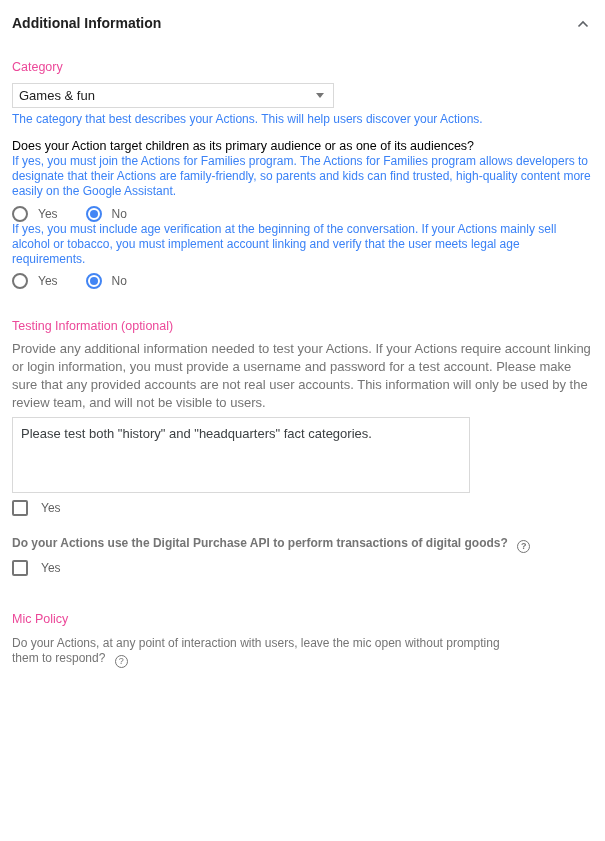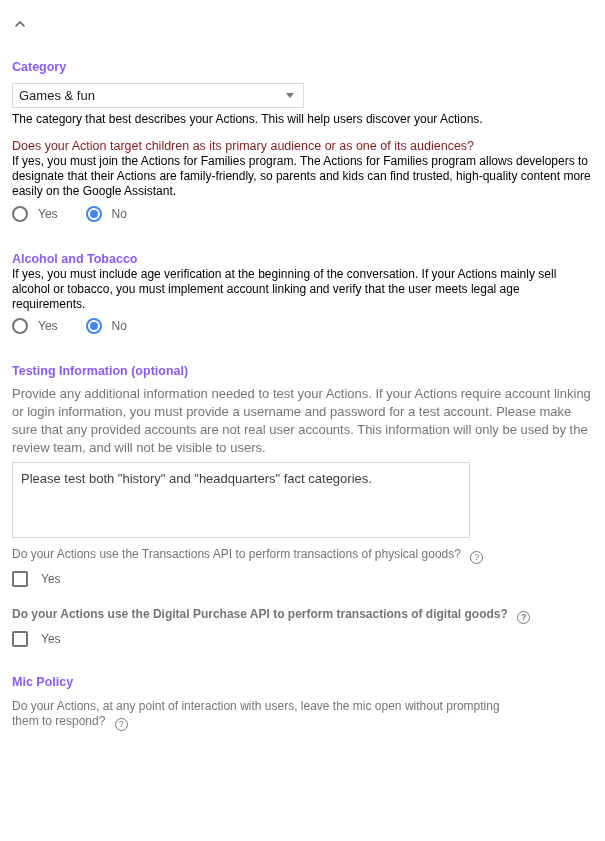--- a/index.html
+++ b/index.html
@@ -11,29 +11,29 @@
     overflow: hidden;
   }
   .page { padding: 14px 14px 0 12px; width: 605px; }
 
   
   .panel-header { display: flex; justify-content: space-between; align-items: center; height: 18px; }
   .panel-title { font-size: 14px; font-weight: bold; color: #212121; line-height: 18px; }
   .collapse-btn { background: none; border: none; cursor: pointer; padding: 2px; display: flex; align-items: center; }
 
   
-  .sec-title { font-size: 12.5px; font-weight: bold; color: #8b5cf6; line-height: 15px; }
-  .question-dark { font-size: 12.5px; font-weight: 500; color: #7f1d1d; line-height: 15px; }
-  .desc { font-size: 12px; color: #000000; line-height: 15px; max-width: 581px; }
+  .sec-title { font-size: 12.5px; font-weight: normal; color: #ec4899; line-height: 15px; }
+  .question-dark { font-size: 12.5px; font-weight: 500; color: #000000; line-height: 15px; }
+  .desc { font-size: 12px; color: #3b82f6; line-height: 15px; max-width: 581px; }
   .question-gray { font-size: 12px; color: #757575; line-height: 15px; }
 
   
   .cat-label { margin-top: 28px; }
   .select-box {
-    margin-top: 8px; width: 292px; height: 25px;
+    margin-top: 8px; width: 322px; height: 25px;
     border: 1px solid #d9d9d9; background: #fff;
     display: flex; align-items: center; justify-content: space-between;
     padding: 0 9px 0 6px; cursor: pointer;
   }
   .select-value { font-size: 13px; color: #212121; }
   .caret-down {
     width: 0; height: 0;
     border-left: 4.5px solid transparent; border-right: 4.5px solid transparent;
     border-top: 5px solid #757575;
   }
@@ -66,21 +66,21 @@
     border: 1px solid #d9d9d9; background: #fff;
     font-family: "Liberation Sans", sans-serif;
     font-size: 13px; color: #3c4043; padding: 7px 8px; line-height: 17px;
     display: block;
   }
 
   
   .tr-title { margin-top: 30px; }
   .tr-q1 { margin-top: 9px; }
   .tr-q2 { margin-top: 20px; font-weight: bold; }
-  .mic-title { margin-top: 28px; }
+  .mic-title { margin-top: 36px; }
   .mic-q { margin-top: 9px; max-width: 500px; }
   .check-row { margin-top: 7px; display: flex; align-items: center; }
   .checkbox-option { display: flex; align-items: center; cursor: pointer; }
   .checkbox-square {
     width: 16px; height: 16px; border: 2px solid #757575; border-radius: 2px; background: #fff;
   }
   .check-label { font-size: 12px; color: #616161; margin-left: 13px; }
 
   
   .help-icon {
@@ -89,20 +89,21 @@
     font-size: 9px; color: #757575; margin-left: 6px; vertical-align: -2px;
     cursor: pointer; line-height: 11px;
   }
 </style>
 </head>
 <body>
 
 <div class="page">
 
   <div class="panel-header">
+    <div class="panel-title">Additional Information</div>
     <button class="collapse-btn">
       <span>
         <svg width="12" height="8" viewBox="0 0 12 8">
             <polyline points="1.5,6.5 6,2 10.5,6.5" fill="none" stroke="#5f6368" stroke-width="1.6"></polyline>
           </svg>
       </span>
     </button>
   </div>
 
   <div>
@@ -125,21 +126,20 @@
       <div class="radio-option">
         <span class="radio-circle selected">
             <span class="radio-dot"></span>
           </span>
         <span class="opt-label">No</span>
       </div>
     </div>
   </div>
 
   <div>
-    <div class="sec-title at-title">Alcohol and Tobacco</div>
     <div class="desc">If yes, you must include age verification at the beginning of the conversation. If your Actions mainly sell alcohol or tobacco, you must implement account linking and verify that the user meets legal age requirements.</div>
     <div class="radio-row at-radios">
       <div class="radio-option">
         <span class="radio-circle"></span>
         <span class="opt-label">Yes</span>
       </div>
       <div class="radio-option">
         <span class="radio-circle selected">
             <span class="radio-dot"></span>
           </span>
@@ -149,24 +149,20 @@
   </div>
 
   <div>
     <div class="sec-title ti-title">Testing Information (optional)</div>
     <div class="ti-desc">Provide any additional information needed to test your Actions. If your Actions require account linking or login information, you must provide a username and password for a test account. Please make sure that any provided accounts are not real user accounts. This information will only be used by the review team, and will not be visible to users.</div>
     <textarea class="ti-textarea" spellcheck="false" style="">Please test both "history" and "headquarters" fact categories.</textarea>
   </div>
 
   <div>
 
-    <div class="question-gray tr-q1">
-      <span>Do your Actions use the Transactions API to perform transactions of physical goods?</span>
-      <span class="help-icon">?</span>
-    </div>
     <div class="check-row">
       <div class="checkbox-option">
         <span class="checkbox-square"></span>
         <span class="check-label">Yes</span>
       </div>
     </div>
 
     <div class="question-gray tr-q2">
       <span>Do your Actions use the Digital Purchase API to perform transactions of digital goods?</span>
       <span class="help-icon">?</span>

